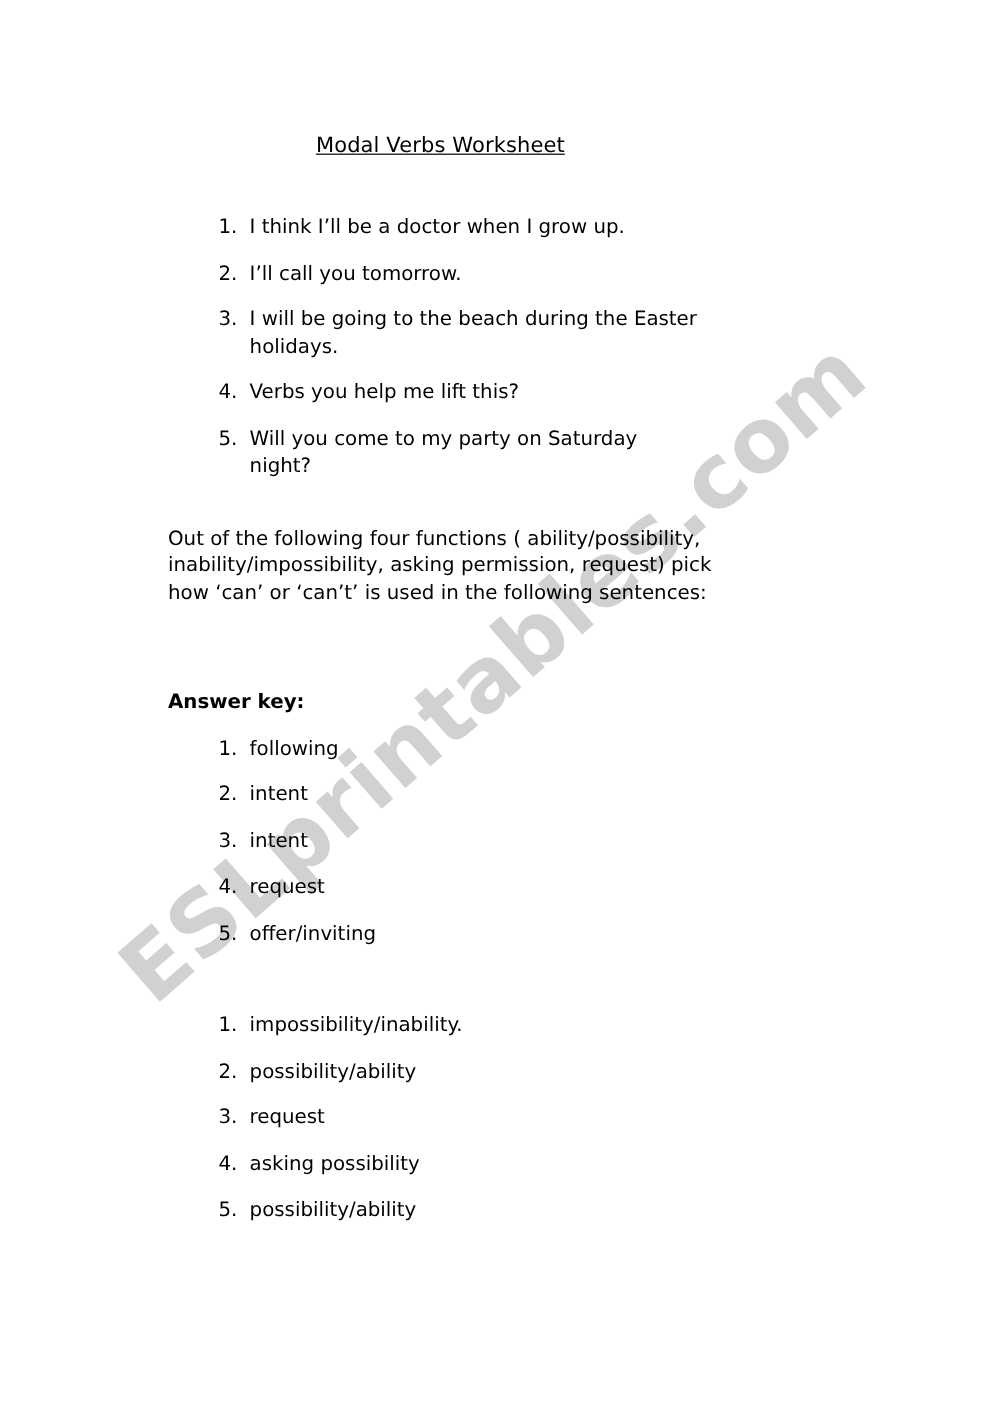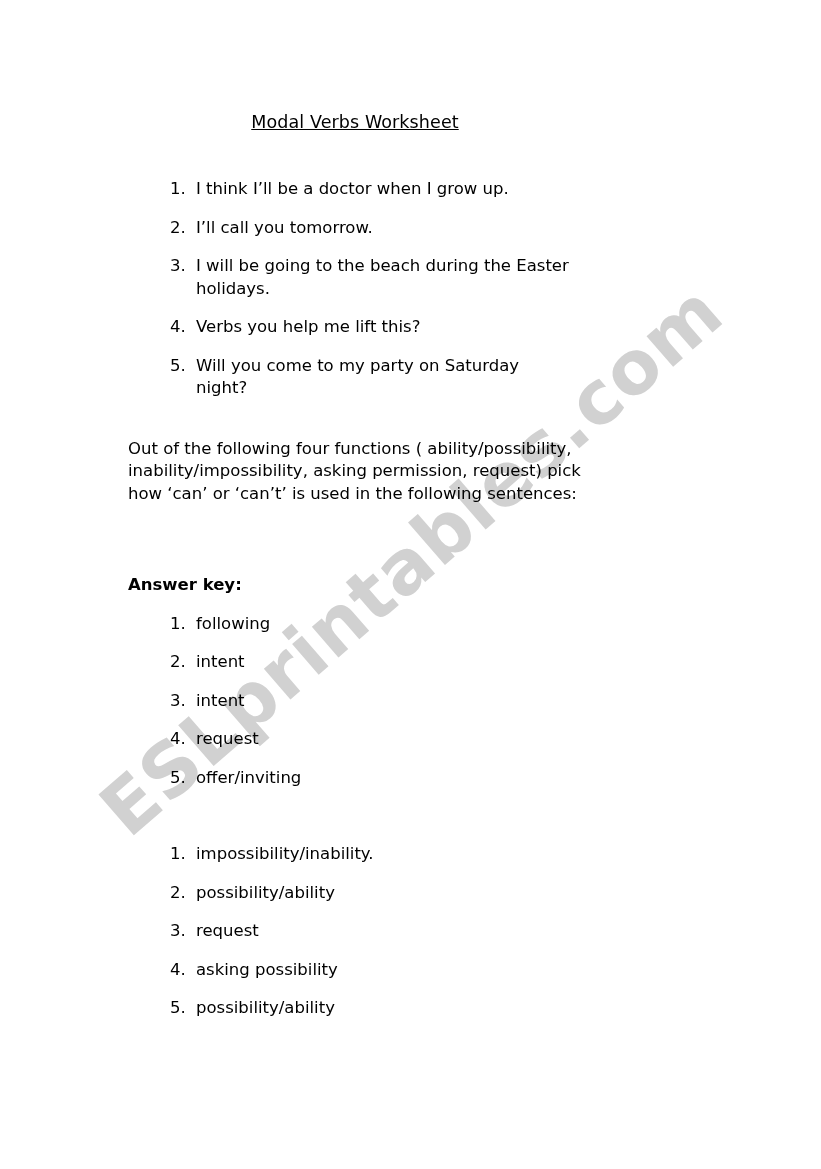--- a/index.html
+++ b/index.html
@@ -30,21 +30,21 @@
     font-weight: 700;
     letter-spacing: 1px;
     color: #c9c9c9;
     opacity: 0.85;
     white-space: nowrap;
     pointer-events: none;
     z-index: 5;
   }
   .content {
     position: absolute;
-    left: 4px;
+    left: 16px;
     top: 0;
     width: 702px;
     z-index: 10;
   }
   .doc-title {
     text-align: center;
     margin-top: 112px;
     font-size: 17.5px;
     text-decoration: underline;
     letter-spacing: 0.1px;

